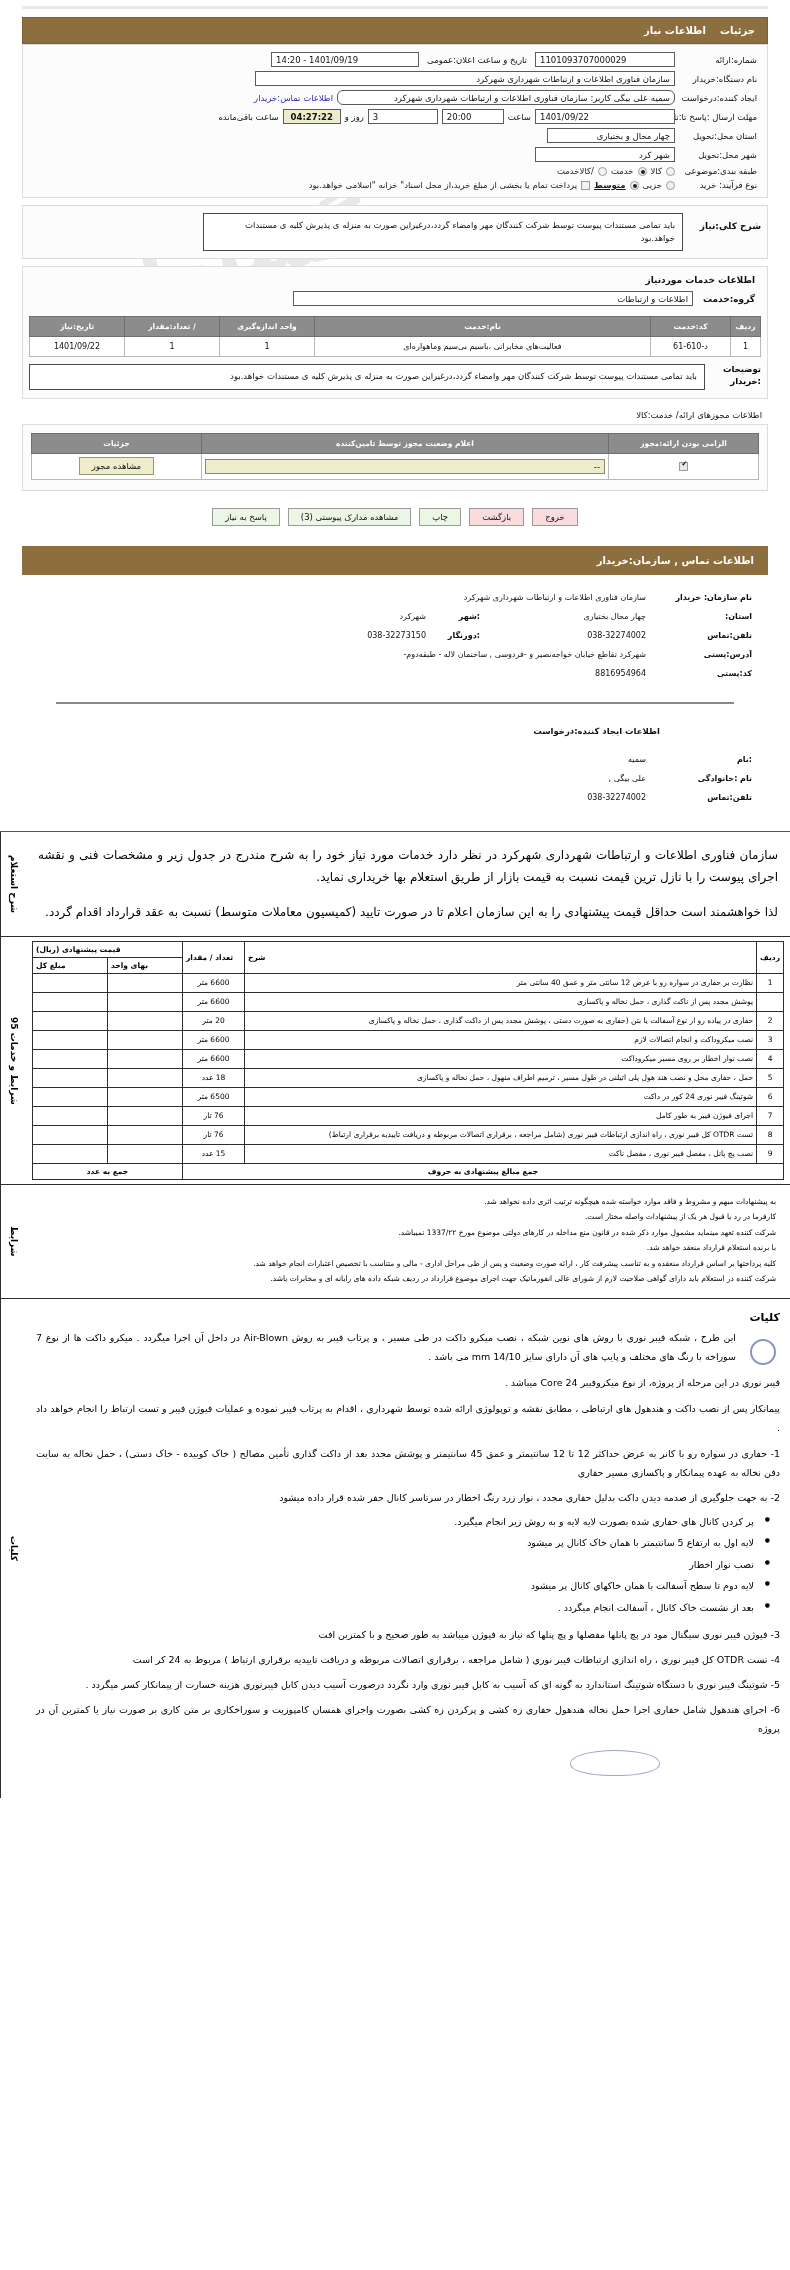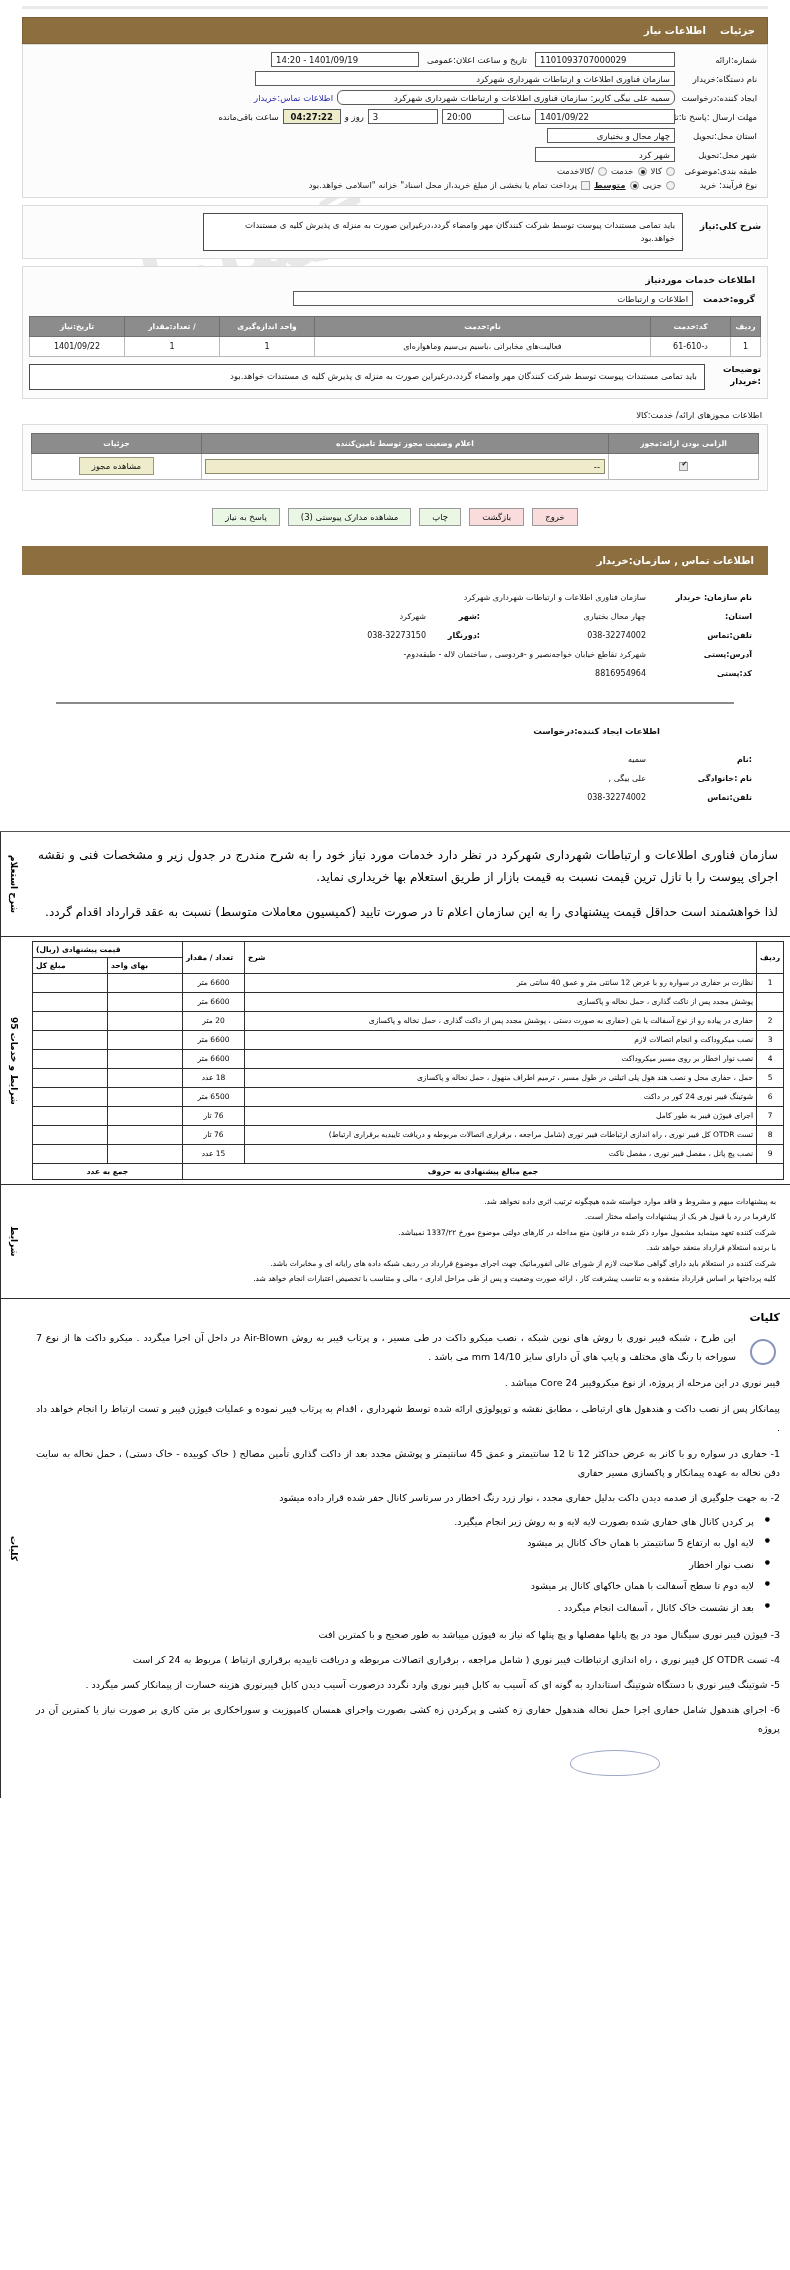--- a/index.html
+++ b/index.html
@@ -525,22 +525,22 @@
       <div class="sidetab">شرایط و خدمات 95</div>
     </div>
 
     <div class="scanblock">
       <div class="scanbody">
         <div class="cond-list">
           <div>به پیشنهادات مبهم و مشروط و فاقد موارد خواسته شده هیچگونه ترتیب اثری داده نخواهد شد.</div>
           <div>کارفرما در رد یا قبول هر یک از پیشنهادات واصله مختار است.</div>
           <div>شرکت کننده تعهد مینماید مشمول موارد ذکر شده در قانون منع مداخله در کارهای دولتی موضوع مورخ 1337/۲۲ نمیباشد.</div>
           <div>با برنده استعلام قرارداد منعقد خواهد شد.</div>
+          <div>کلیه پرداختها بر اساس قرارداد منعقده و به تناسب پیشرفت کار ، ارائه صورت وضعیت و پس از طی مراحل اداری - مالی و متناسب با تخصیص اعتبارات انجام خواهد شد.</div>
           <div>شرکت کننده در استعلام باید دارای گواهی صلاحیت لازم از شورای عالی انفورماتیک جهت اجرای موضوع قرارداد در ردیف شبکه داده های رایانه ای و مخابرات باشد.</div>
-          <div>کلیه پرداختها بر اساس قرارداد منعقده و به تناسب پیشرفت کار ، ارائه صورت وضعیت و پس از طی مراحل اداری - مالی و متناسب با تخصیص اعتبارات انجام خواهد شد.</div>
         </div>
       </div>
       <div class="sidetab">شرایط</div>
     </div>
 
     <div class="scanblock" style="border-bottom:none;">
       <div class="scanbody" style="padding:8px 10px 20px 10px; position:relative;">
         <div class="kol-title">کلیات</div>
 
         <div style="position:absolute; right:14px; top:40px; width:26px; height:26px; border:2px solid #2a3f86; border-radius:50%; opacity:.55;"></div>

